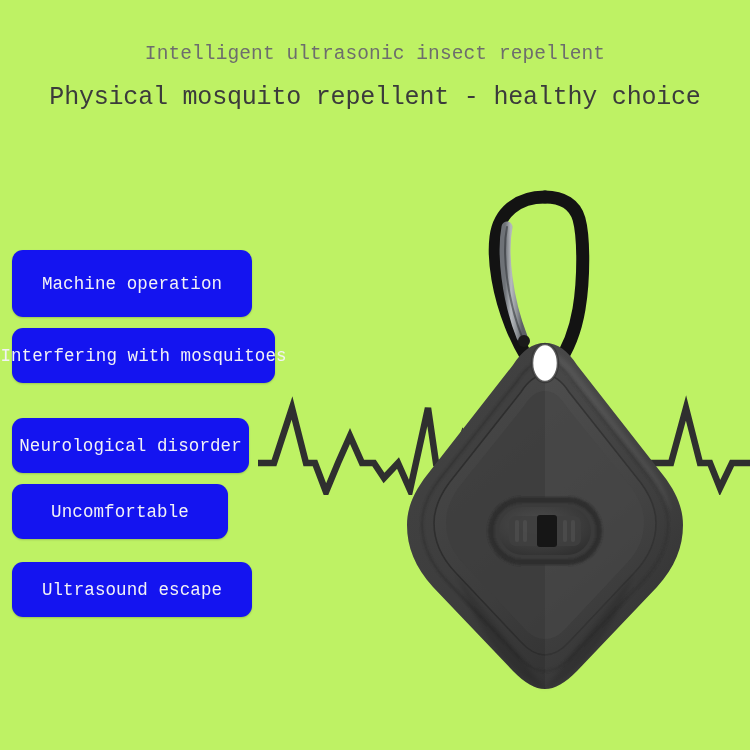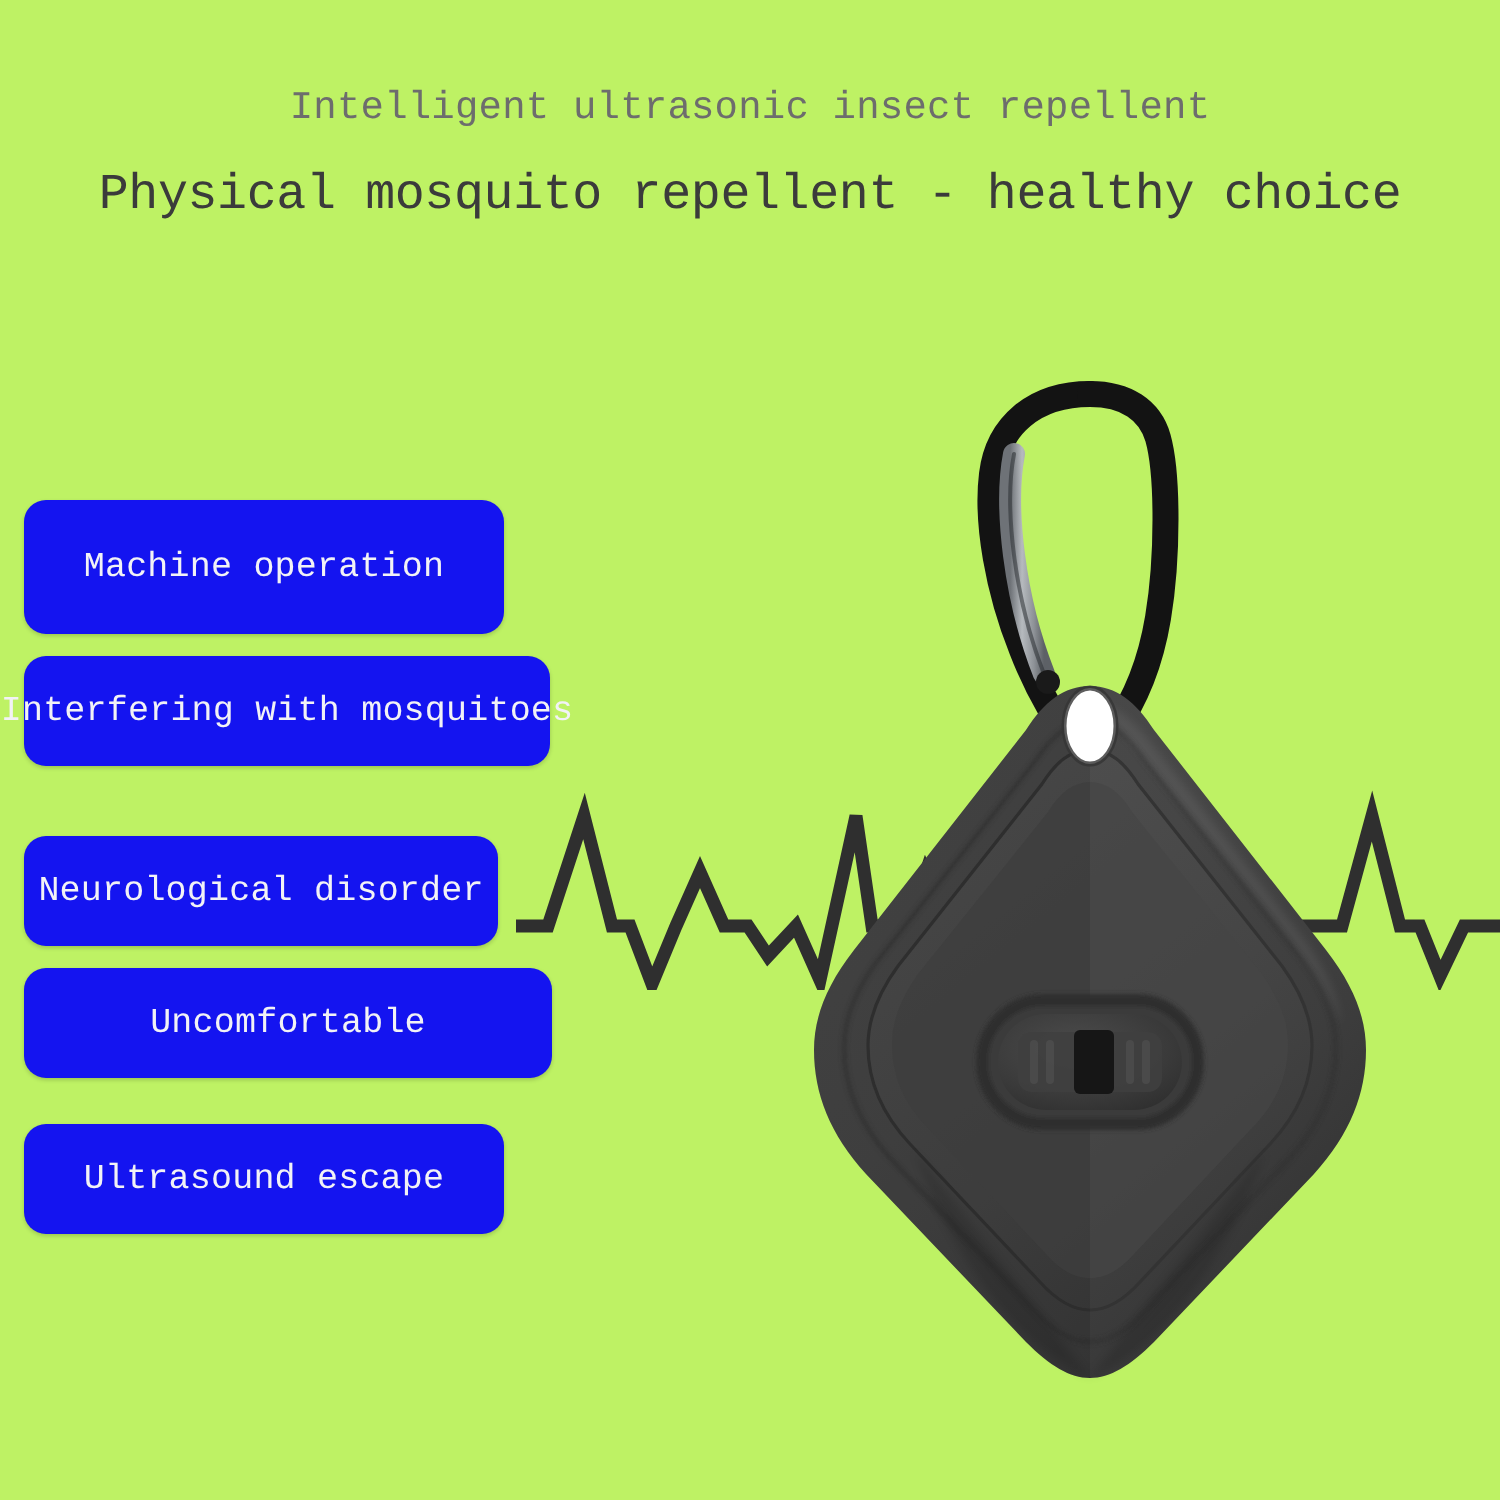--- a/index.html
+++ b/index.html
@@ -71,21 +71,21 @@
     letter-spacing: 0.1px;
     box-shadow: 0 1px 2px rgba(0,0,0,0.18);
     box-sizing: border-box;
     padding: 0 10px;
     text-align: center;
     white-space: nowrap;
   }
   .pill-0 { top: 0px;   width: 240px; height: 67px; }
   .pill-1 { top: 78px;  width: 263px; height: 55px; }
   .pill-2 { top: 156px; width: 237px; height: 55px; margin-top: 12px; }
-  .pill-3 { top: 234px; width: 264px; height: 55px; }
+  .pill-3 { top: 234px; width: 216px; height: 55px; }
   .pill-4 { top: 312px; width: 240px; height: 55px; }
 
   
   .ecg {
     position: absolute;
     left: 258px;
     top: 380px;
     width: 495px;
     height: 115px;
   }

